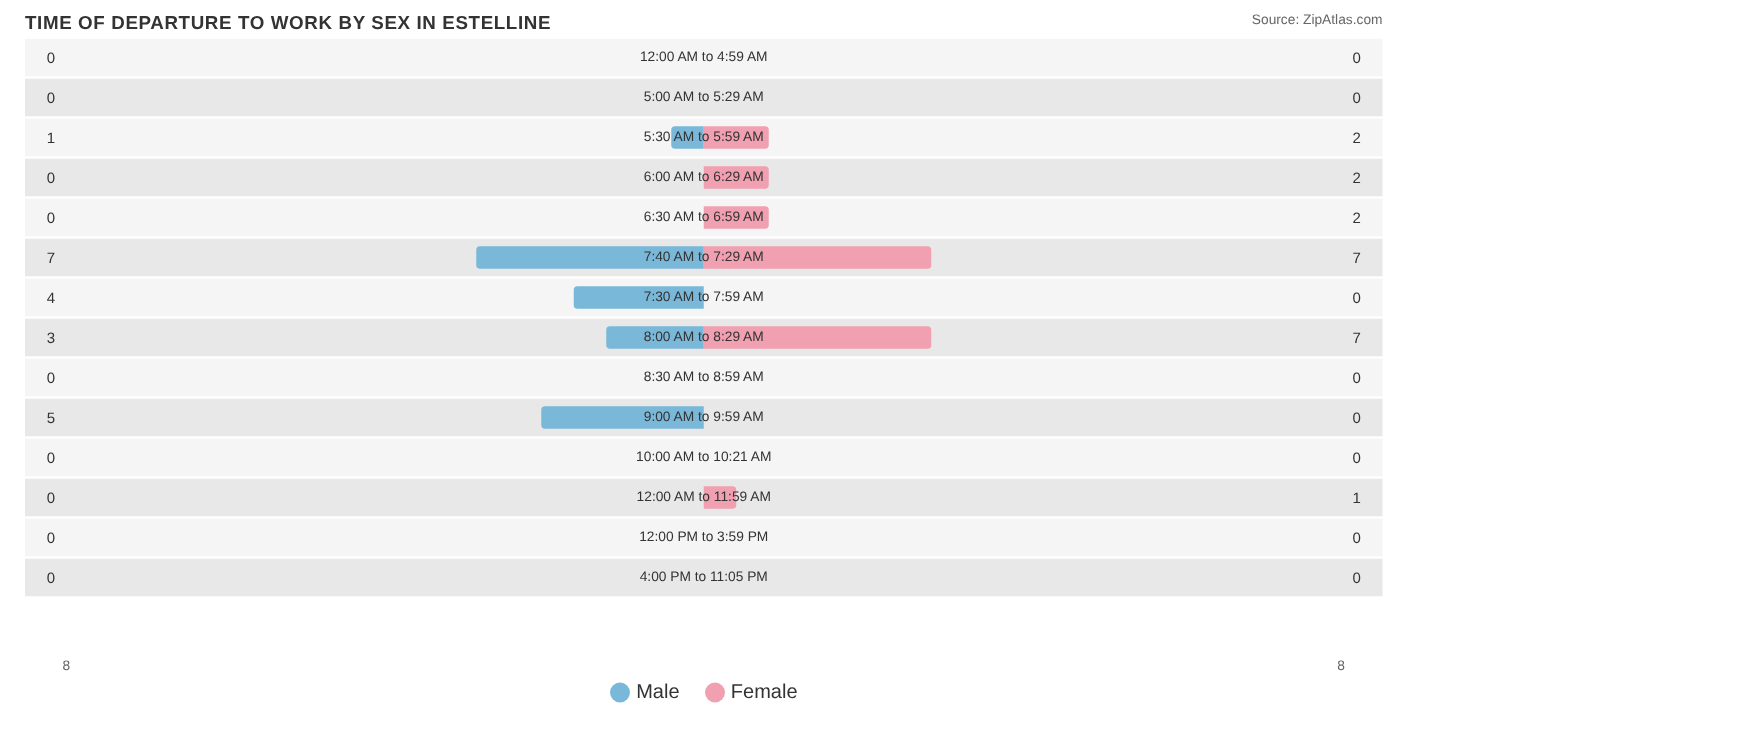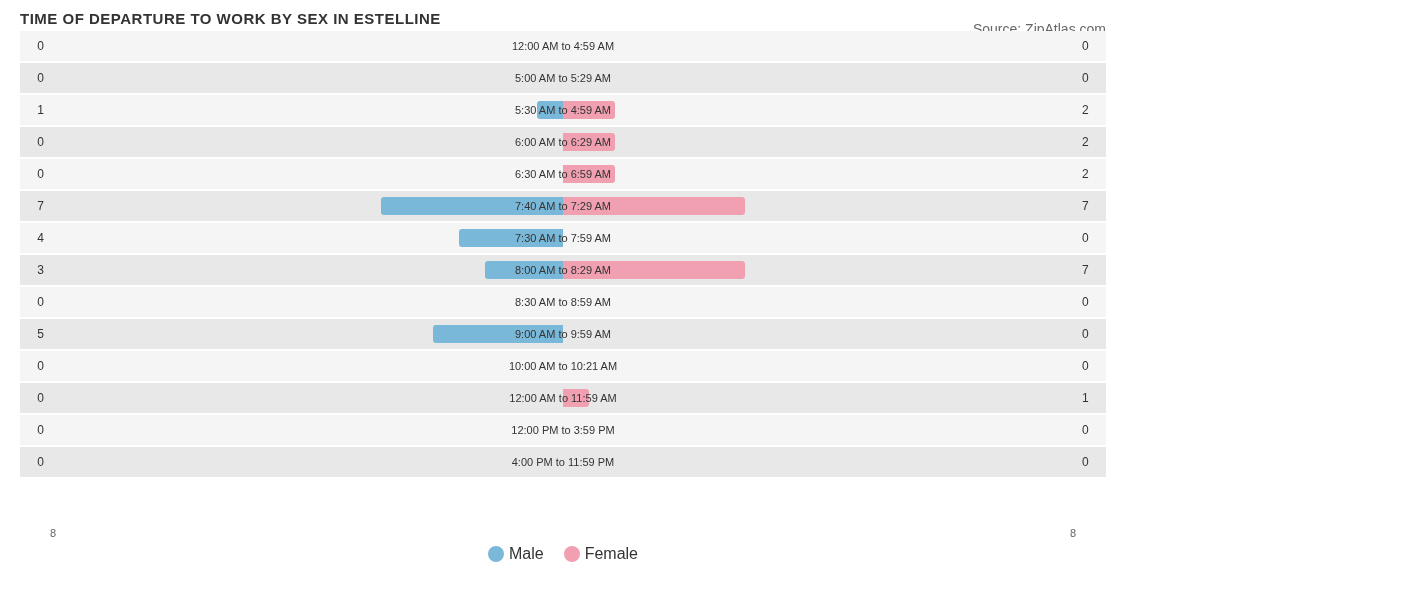--- a/index.html
+++ b/index.html
@@ -19,23 +19,23 @@
     .chart-title {
       font-size: 15px;
       font-weight: bold;
       text-transform: uppercase;
       color: #333;
       margin-bottom: 4px;
       letter-spacing: 0.5px;
     }
     .source-text {
       position: absolute;
-      top: 21px;
+      top: 10px;
       right: 20px;
-      font-size: 14px;
+      font-size: 11px;
       color: #666;
       text-align: center;
     }
     .chart-area {
       position: relative;
       width: 100%;
       height: calc(100% - 50px);
     }
     .row {
       display: flex;
@@ -171,21 +171,21 @@
           </div>
           <div class="bar-right-wrap" style="width: 45%;">
             <div class="bar-pink" style="width: 0%;"></div>
           </div>
         </div>
         <div class="right-val">0</div>
       </div>
       <div class="row">
         <div class="left-val">1</div>
         <div class="bar-section">
-          <div class="label-center">5:30 AM to 4:59 AM</div>
+          <div class="label-center">5:30 AM to 5:59 AM</div>
           <div class="bar-left-wrap" style="width: 45%;">
             <div class="bar-blue" style="width: 5.625%;"></div>
           </div>
           <div class="bar-right-wrap" style="width: 45%;">
             <div class="bar-pink" style="width: 11.25%;"></div>
           </div>
         </div>
         <div class="right-val">2</div>
       </div>
       <div class="row">
@@ -314,21 +314,21 @@
           </div>
           <div class="bar-right-wrap" style="width: 45%;">
             <div class="bar-pink" style="width: 0%;"></div>
           </div>
         </div>
         <div class="right-val">0</div>
       </div>
       <div class="row">
         <div class="left-val">0</div>
         <div class="bar-section">
-          <div class="label-center">4:00 PM to 11:59 PM</div>
+          <div class="label-center">4:00 PM to 11:05 PM</div>
           <div class="bar-left-wrap" style="width: 45%;">
             <div class="bar-blue" style="width: 0%;"></div>
           </div>
           <div class="bar-right-wrap" style="width: 45%;">
             <div class="bar-pink" style="width: 0%;"></div>
           </div>
         </div>
         <div class="right-val">0</div>
       </div>
     </div>

